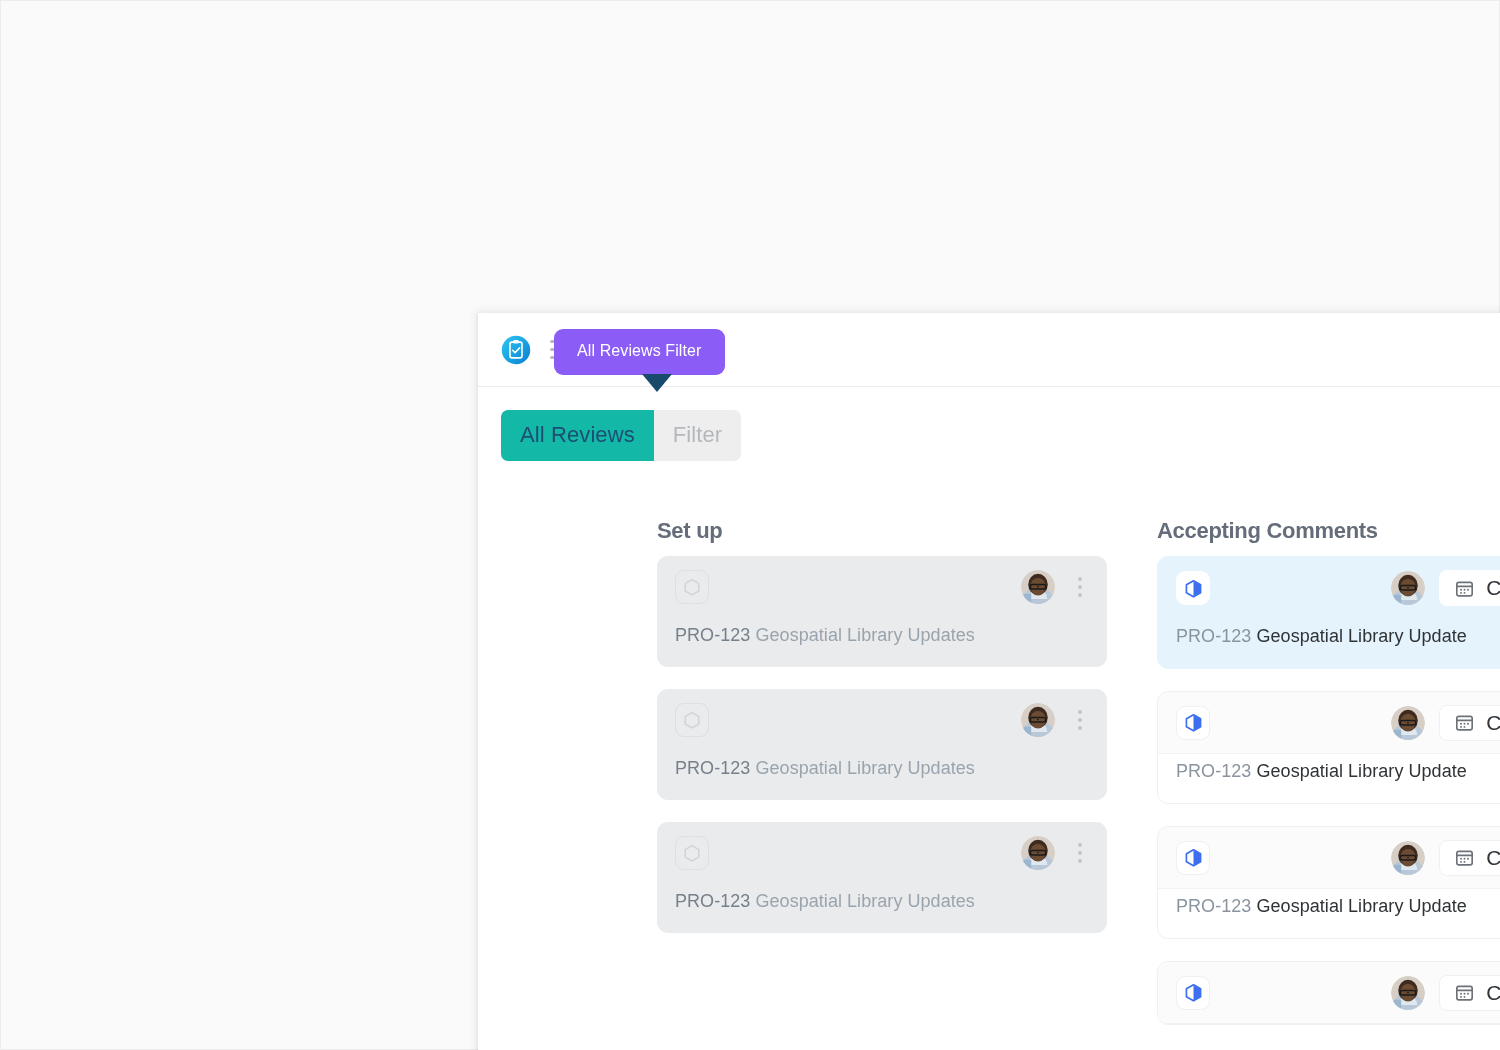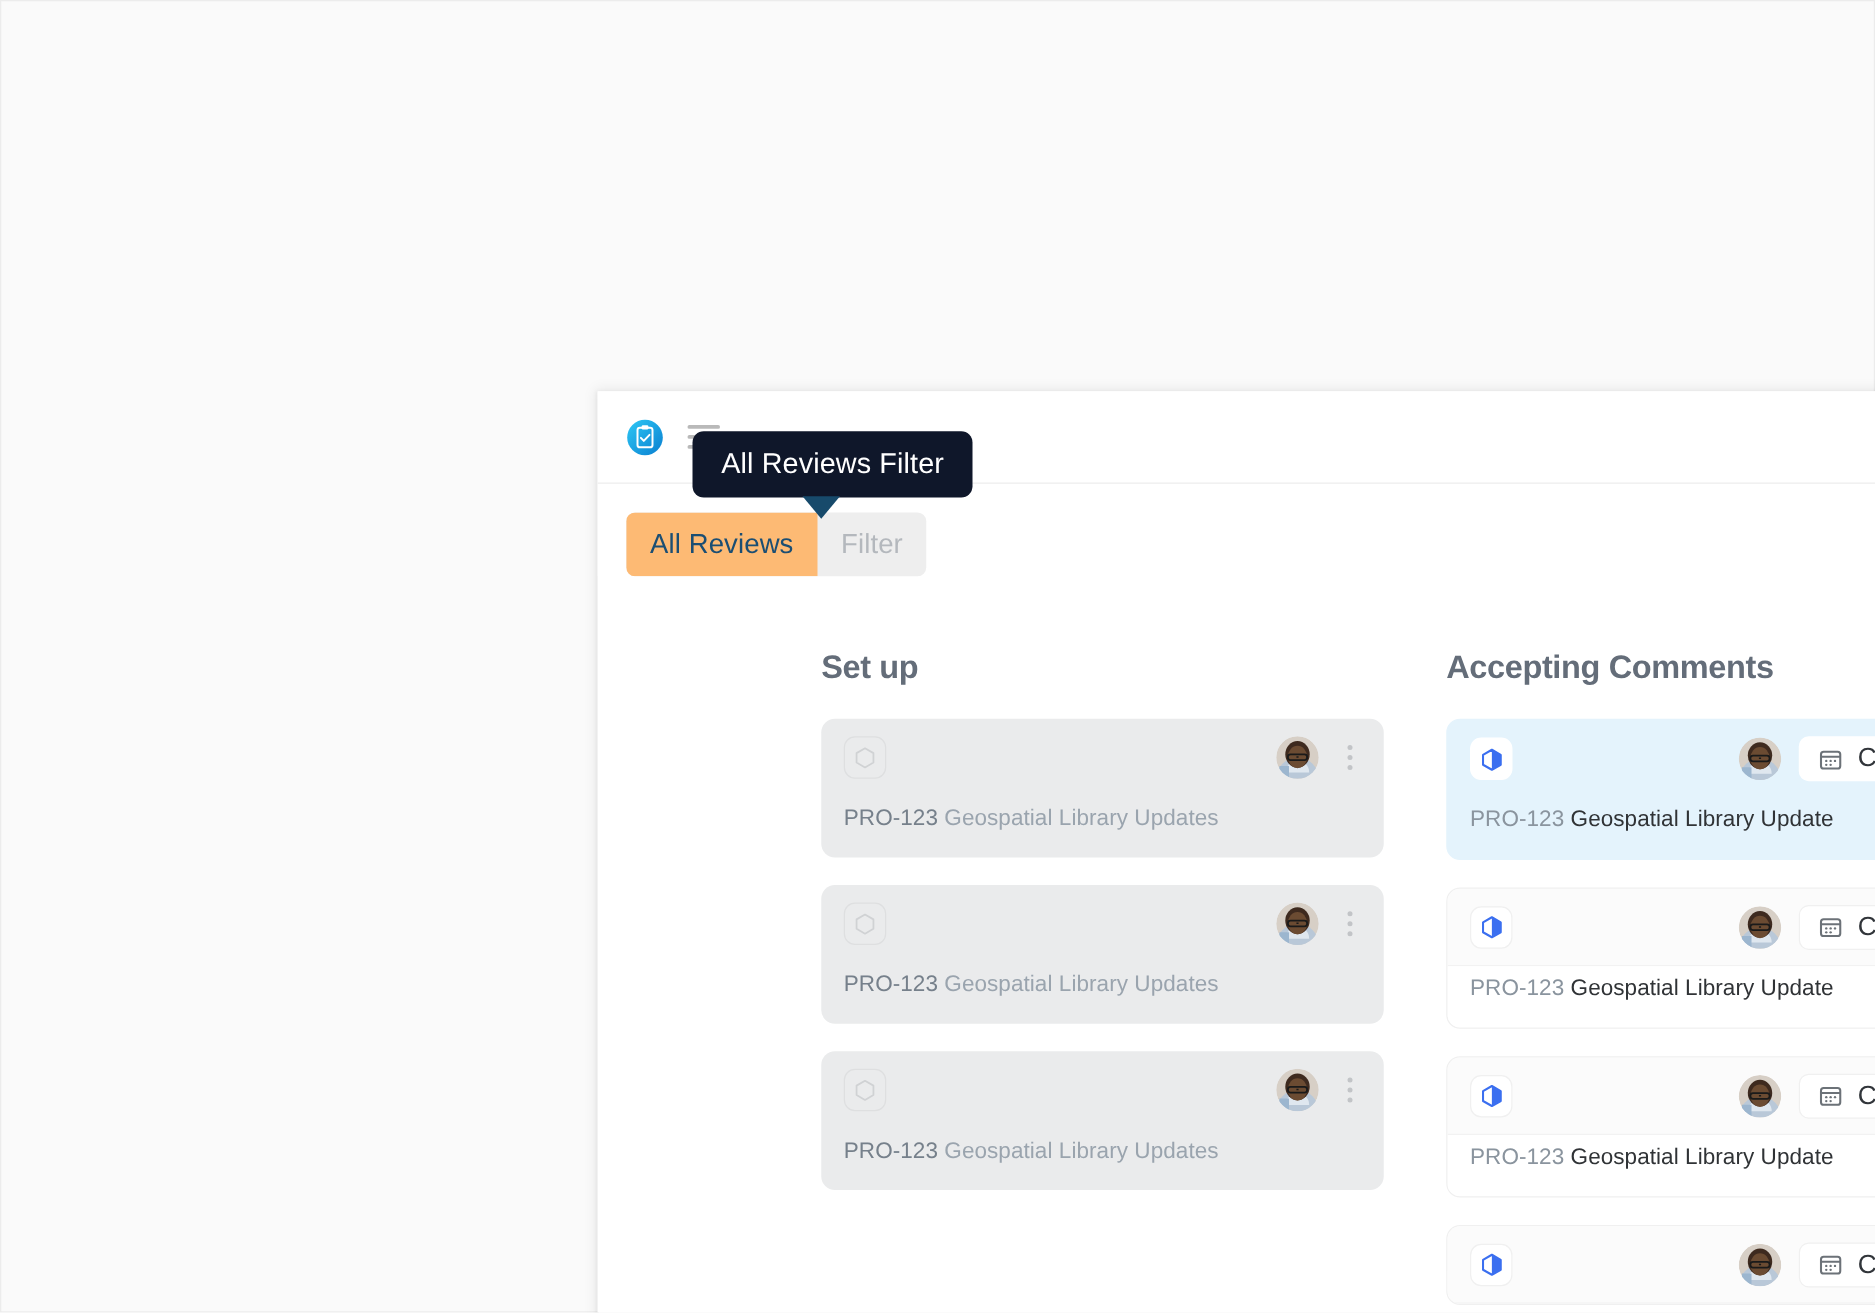--- a/index.html
+++ b/index.html
@@ -72,26 +72,26 @@
     background: #b9b9b9;
   }
   .hamburger-btn span:nth-child(1) { width: 26px; }
   .hamburger-btn span:nth-child(2) { width: 21px; }
   .hamburger-btn span:nth-child(3) { width: 26px; }
 
   
   .tooltip {
     position: absolute;
     left: 554px;
-    top: 345px;
-    background: #0f172a;
+    top: 329px;
+    background: #8b5cf6;
     color: #ffffff;
     border-radius: 9px;
     padding: 14px 23px 16px 23px;
-    font-size: 23px;
+    font-size: 16px;
     line-height: 1;
     letter-spacing: 0.1px;
     white-space: nowrap;
     z-index: 40;
   }
   .tooltip::after {
     content: "";
     position: absolute;
     left: 88px;
     bottom: -17px;
@@ -117,42 +117,42 @@
 
   .filter-tab {
     font-size: 22px;
     padding: 12px 19px 13px 19px;
     color: #b4b8bd;
     cursor: pointer;
     white-space: nowrap;
     letter-spacing: 0.1px;
   }
   .filter-tab.active {
-    background: #fdba74;
+    background: #14b8a6;
     color: #1b4e73;
   }
 
   
   .board {
     display: flex;
     gap: 50px;
     padding: 57px 0 0 179px;
   }
 
   .board-column {
     width: 450px;
     flex: 0 0 auto;
   }
 
   .column-title {
-    font-size: 26px;
+    font-size: 22px;
     font-weight: bold;
     color: #646d79;
     letter-spacing: -0.3px;
-    margin-bottom: 26px;
+    margin-bottom: 12px;
   }
 
   
   .card-list { display: flex; flex-direction: column; gap: 22px; }
 
   .card {
     border-radius: 11px;
     overflow: hidden;
   }
 

